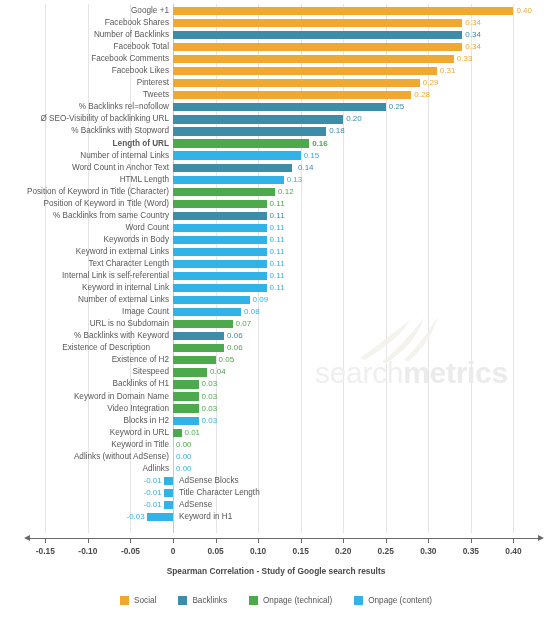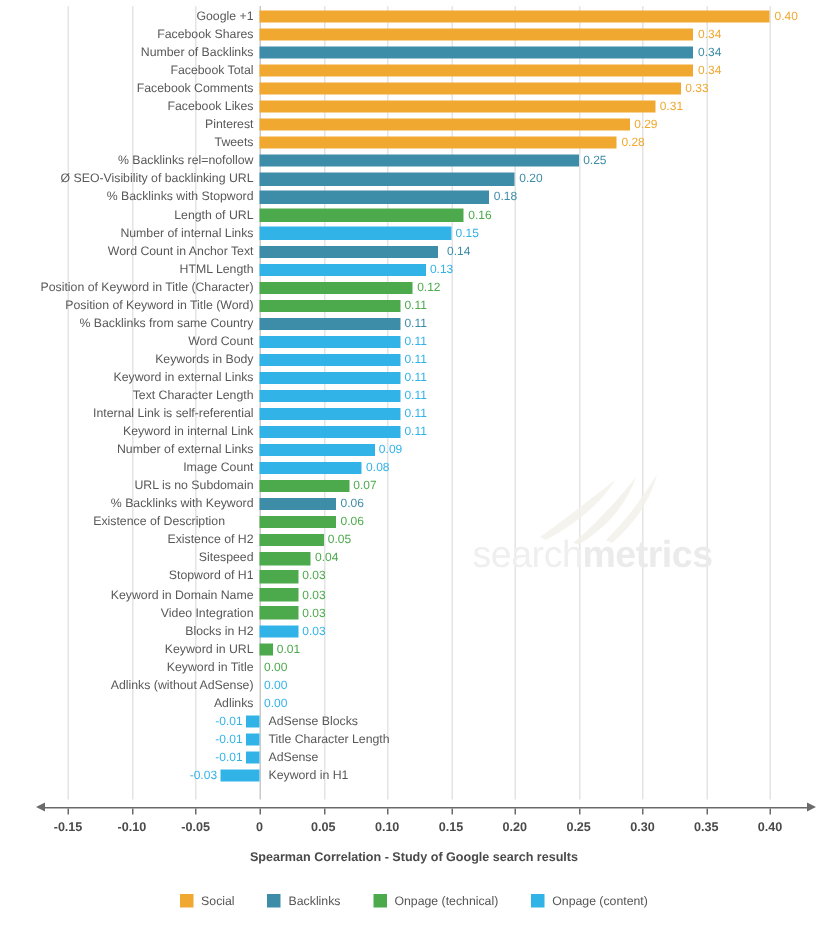--- a/index.html
+++ b/index.html
@@ -112,21 +112,21 @@
     gap:22px;
   }
   .legend-item{display:flex;align-items:center;gap:5px;}
   .legend-swatch{width:9px;height:9px;display:block;}
   .legend-label{font-size:8.2px;color:#555;white-space:nowrap;}
 
   
   .watermark{
     position:absolute;
     left:315px;top:356px;
-    font-size:25px;
+    font-size:30px;
     letter-spacing:-0.3px;
     color:#efefef;
     user-select:none;
     pointer-events:none;
     white-space:nowrap;
   }
   .watermark b{color:#ebebeb;font-weight:bold;}
   .watermark-logo{
     position:absolute;
     left:352px;top:312px;
@@ -204,21 +204,21 @@
         <div class="row" style="height: 12.05px;">
           <div class="row-label" style="right: 383px; line-height: 12.05px;">Ø SEO-Visibility of backlinking URL</div>
           <div class="bar" style="left: 173px; width: 170.2px; background: rgb(61, 140, 168); top: 1.925px; height: 8.2px;"></div>
           <div class="bar-value" style="color: rgb(61, 140, 168); line-height: 12.05px; left: 346.2px;">0.20</div>
         </div>
         <div class="row" style="height: 12.05px;">
           <div class="row-label" style="right: 383px; line-height: 12.05px;">% Backlinks with Stopword</div>
           <div class="bar" style="left: 173px; width: 153.18px; background: rgb(61, 140, 168); top: 1.925px; height: 8.2px;"></div>
           <div class="bar-value" style="color: rgb(61, 140, 168); line-height: 12.05px; left: 329.18px;">0.18</div>
         </div>
-        <div class="row" style="height: 12.05px;">
+        <div class="row" style="height: 12.05px; font-weight: bold;">
           <div class="row-label" style="right: 383px; line-height: 12.05px;">Length of URL</div>
           <div class="bar" style="left: 173px; width: 136.16px; background: rgb(76, 169, 76); top: 1.925px; height: 8.2px;"></div>
           <div class="bar-value" style="color: rgb(76, 169, 76); line-height: 12.05px; left: 312.16px;">0.16</div>
         </div>
         <div class="row" style="height: 12.05px;">
           <div class="row-label" style="right: 383px; line-height: 12.05px;">Number of internal Links</div>
           <div class="bar" style="left: 173px; width: 127.65px; background: rgb(50, 179, 232); top: 1.925px; height: 8.2px;"></div>
           <div class="bar-value" style="color: rgb(50, 179, 232); line-height: 12.05px; left: 303.65px;">0.15</div>
         </div>
         <div class="row" style="height: 12.05px;">
@@ -305,21 +305,21 @@
           <div class="row-label" style="right: 383px; line-height: 12.05px;">Existence of H2</div>
           <div class="bar" style="left: 173px; width: 42.55px; background: rgb(76, 169, 76); top: 1.925px; height: 8.2px;"></div>
           <div class="bar-value" style="color: rgb(76, 169, 76); line-height: 12.05px; left: 218.55px;">0.05</div>
         </div>
         <div class="row" style="height: 12.05px;">
           <div class="row-label" style="right: 383px; line-height: 12.05px;">Sitespeed</div>
           <div class="bar" style="left: 173px; width: 34.04px; background: rgb(76, 169, 76); top: 1.925px; height: 8.2px;"></div>
           <div class="bar-value" style="color: rgb(76, 169, 76); line-height: 12.05px; left: 210.04px;">0.04</div>
         </div>
         <div class="row" style="height: 12.05px;">
-          <div class="row-label" style="right: 383px; line-height: 12.05px;">Stopword of H1</div>
+          <div class="row-label" style="right: 383px; line-height: 12.05px;">Backlinks of H1</div>
           <div class="bar" style="left: 173px; width: 25.53px; background: rgb(76, 169, 76); top: 1.925px; height: 8.2px;"></div>
           <div class="bar-value" style="color: rgb(76, 169, 76); line-height: 12.05px; left: 201.53px;">0.03</div>
         </div>
         <div class="row" style="height: 12.05px;">
           <div class="row-label" style="right: 383px; line-height: 12.05px;">Keyword in Domain Name</div>
           <div class="bar" style="left: 173px; width: 25.53px; background: rgb(76, 169, 76); top: 1.925px; height: 8.2px;"></div>
           <div class="bar-value" style="color: rgb(76, 169, 76); line-height: 12.05px; left: 201.53px;">0.03</div>
         </div>
         <div class="row" style="height: 12.05px;">
           <div class="row-label" style="right: 383px; line-height: 12.05px;">Video Integration</div>

